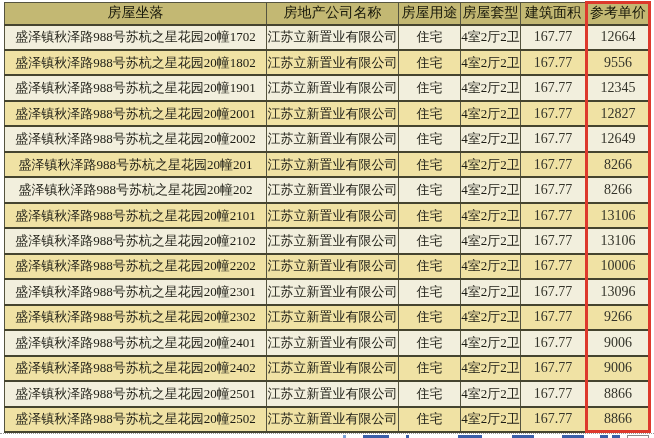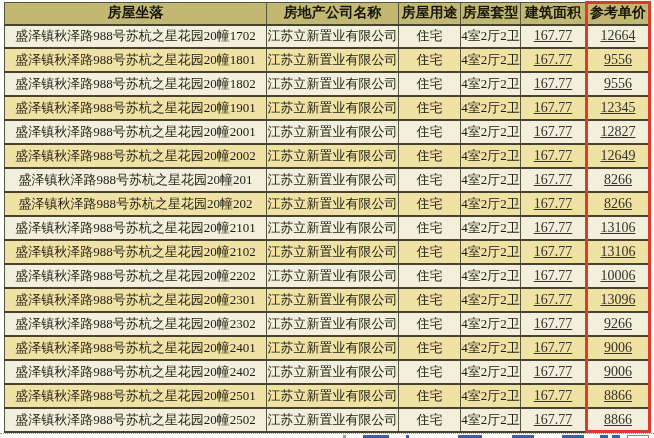--- a/index.html
+++ b/index.html
@@ -11,21 +11,21 @@
 
   table.price-table{
     position:absolute; left:4px; top:2px;
     width:646px; height:431px;
     border-collapse:collapse; table-layout:fixed;
     border:1px solid #55543f;
   }
   th{
     background:#c3b873;
     color:#161609;
-    font-weight:bold;
+    font-weight:normal;
     font-size:14px;
     height:22px;
     text-align:center;
     vertical-align:middle;
     border-left:1px solid #55543f;
     border-right:1px solid #55543f;
     border-bottom:2px solid #45442f;
     white-space:nowrap; overflow:hidden;
   }
   td{
@@ -34,21 +34,21 @@
     height:20px;
     text-align:center;
     vertical-align:middle;
     border-left:1px solid #55543f;
     border-right:1px solid #55543f;
     border-bottom:2px solid #45442f;
     white-space:nowrap; overflow:hidden;
   }
   tbody tr:nth-child(odd) td{ background:#f2efdd; }
   tbody tr:nth-child(even) td{ background:#f0e2a4; }
-  td.col-area, td.col-price{ color:#34342a; font-size:14px;text-decoration:underline; }
+  td.col-area, td.col-price{ color:#34342a; font-size:14px; }
 
   col.c-address{ width:262px; }
   col.c-company{ width:132px; }
   col.c-usage{ width:62px; }
   col.c-layout{ width:60px; }
   col.c-area{ width:65px; }
   col.c-price{ width:65px; }
 
   .highlight-box{
     position:absolute;
@@ -101,28 +101,20 @@
     <tbody>
         <tr>
           <td class="col-address">盛泽镇秋泽路988号苏杭之星花园20幢1702</td>
           <td class="col-company">江苏立新置业有限公司</td>
           <td class="col-usage">住宅</td>
           <td class="col-layout">4室2厅2卫</td>
           <td class="col-area">167.77</td>
           <td class="col-price">12664</td>
         </tr>
         <tr>
-          <td class="col-address">盛泽镇秋泽路988号苏杭之星花园20幢1801</td>
-          <td class="col-company">江苏立新置业有限公司</td>
-          <td class="col-usage">住宅</td>
-          <td class="col-layout">4室2厅2卫</td>
-          <td class="col-area">167.77</td>
-          <td class="col-price">9556</td>
-        </tr>
-        <tr>
           <td class="col-address">盛泽镇秋泽路988号苏杭之星花园20幢1802</td>
           <td class="col-company">江苏立新置业有限公司</td>
           <td class="col-usage">住宅</td>
           <td class="col-layout">4室2厅2卫</td>
           <td class="col-area">167.77</td>
           <td class="col-price">9556</td>
         </tr>
         <tr>
           <td class="col-address">盛泽镇秋泽路988号苏杭之星花园20幢1901</td>
           <td class="col-company">江苏立新置业有限公司</td>

